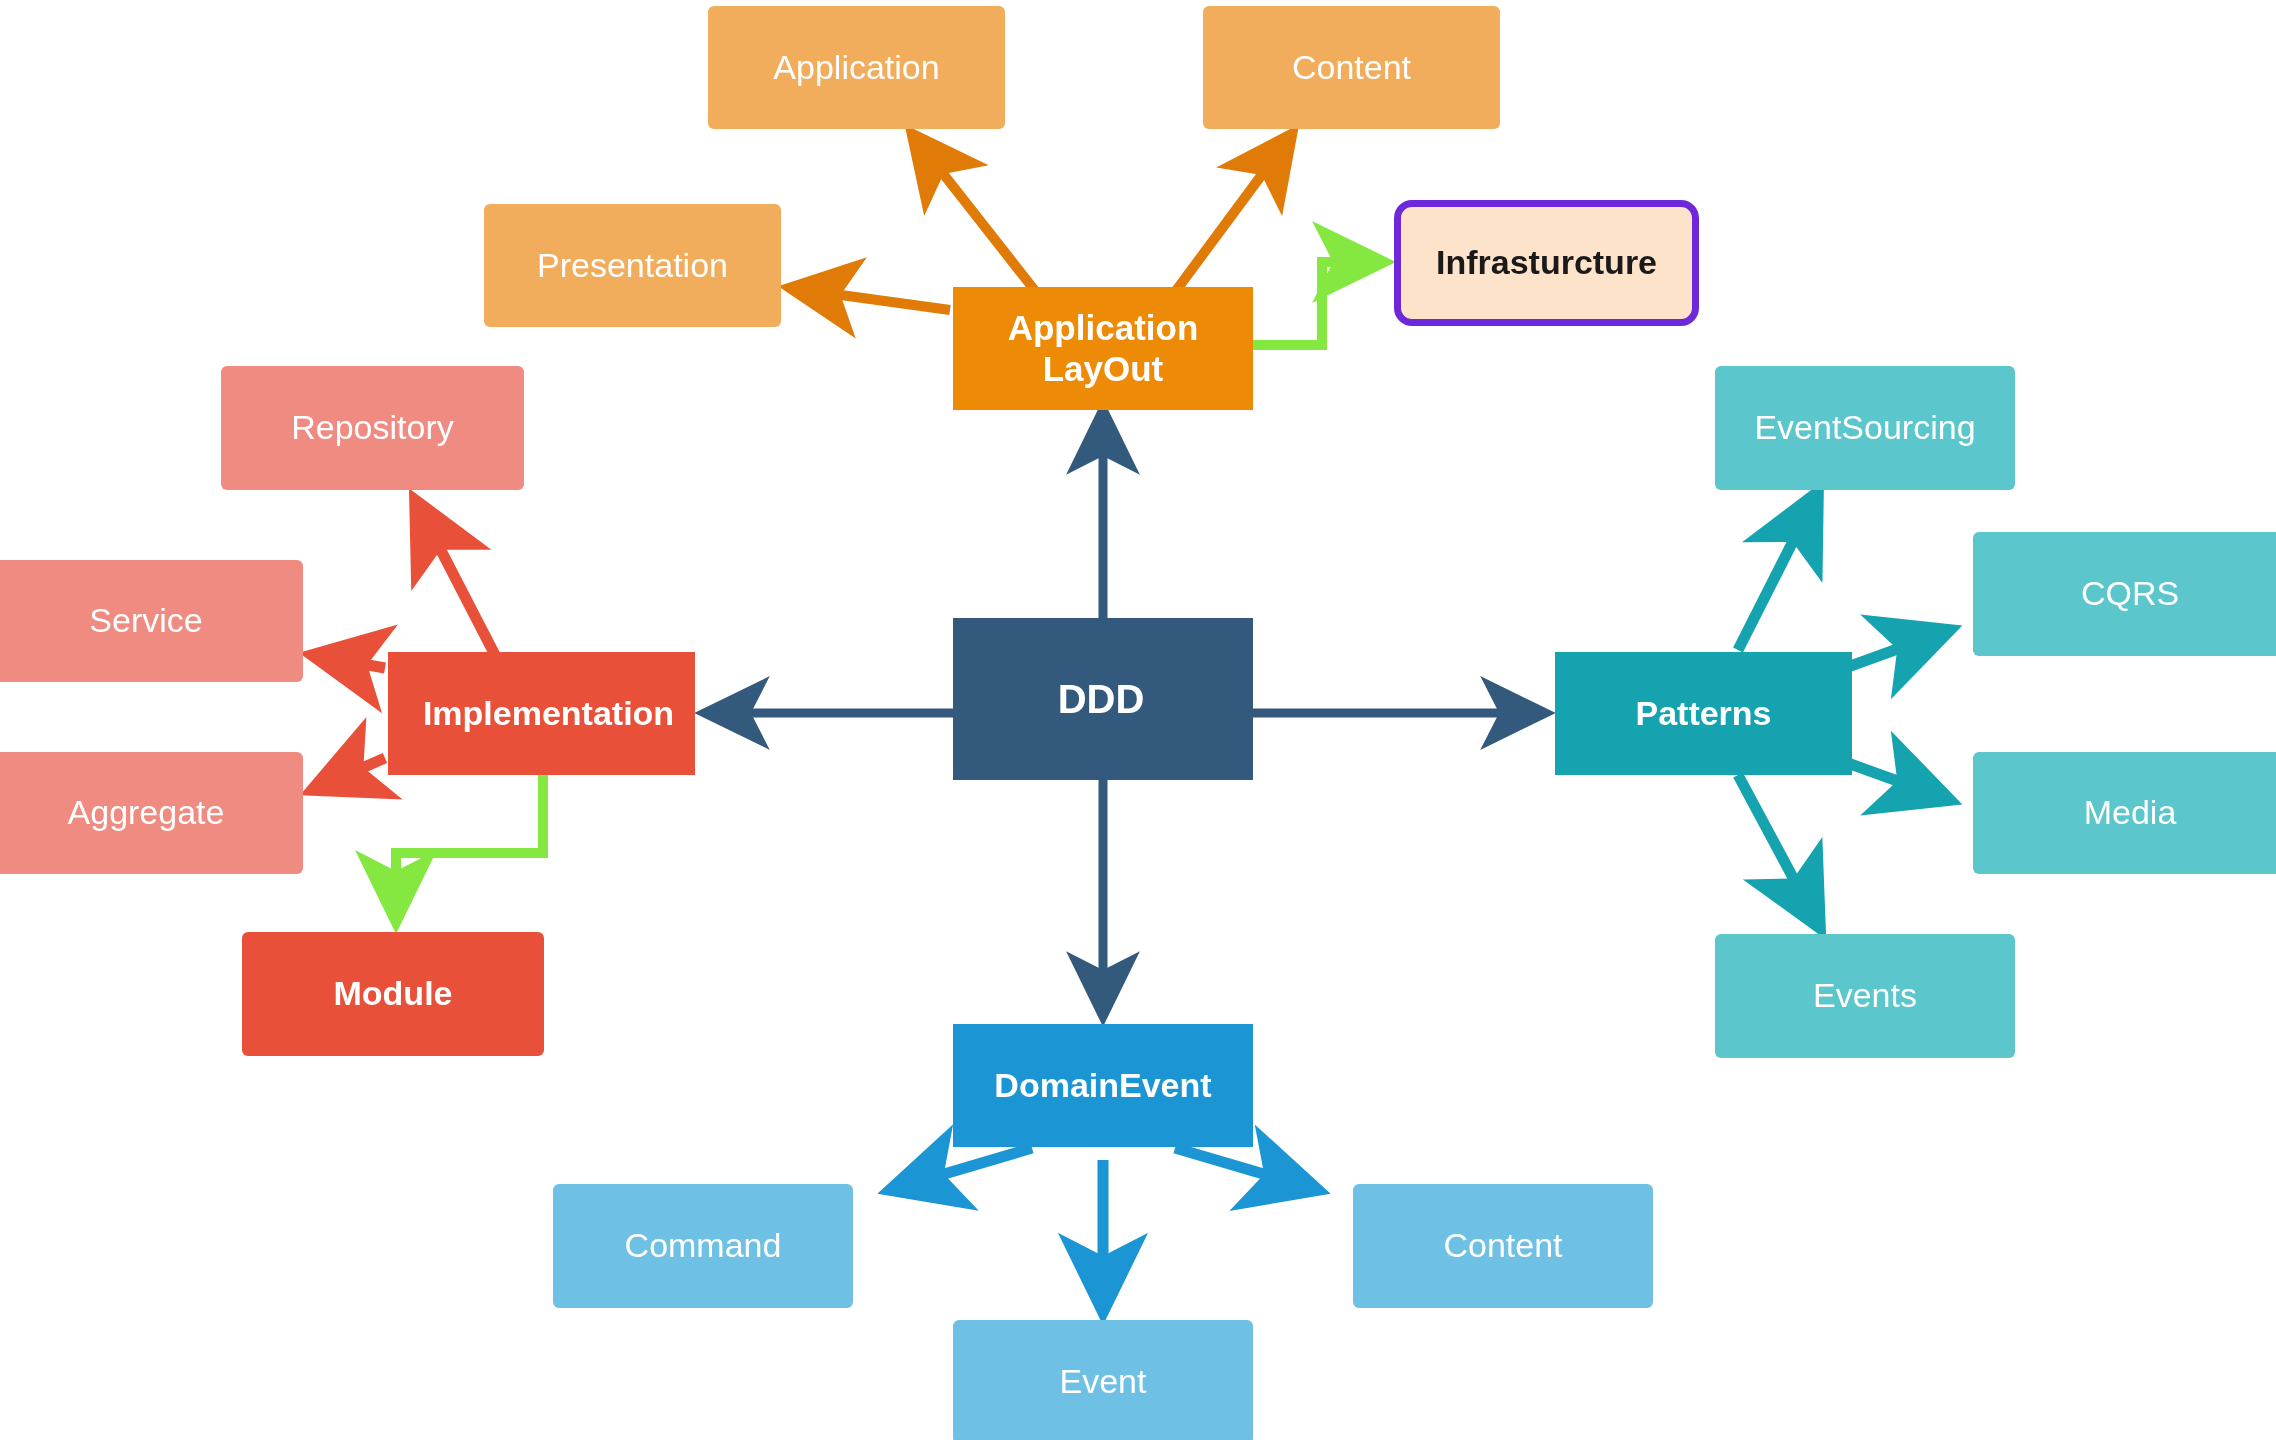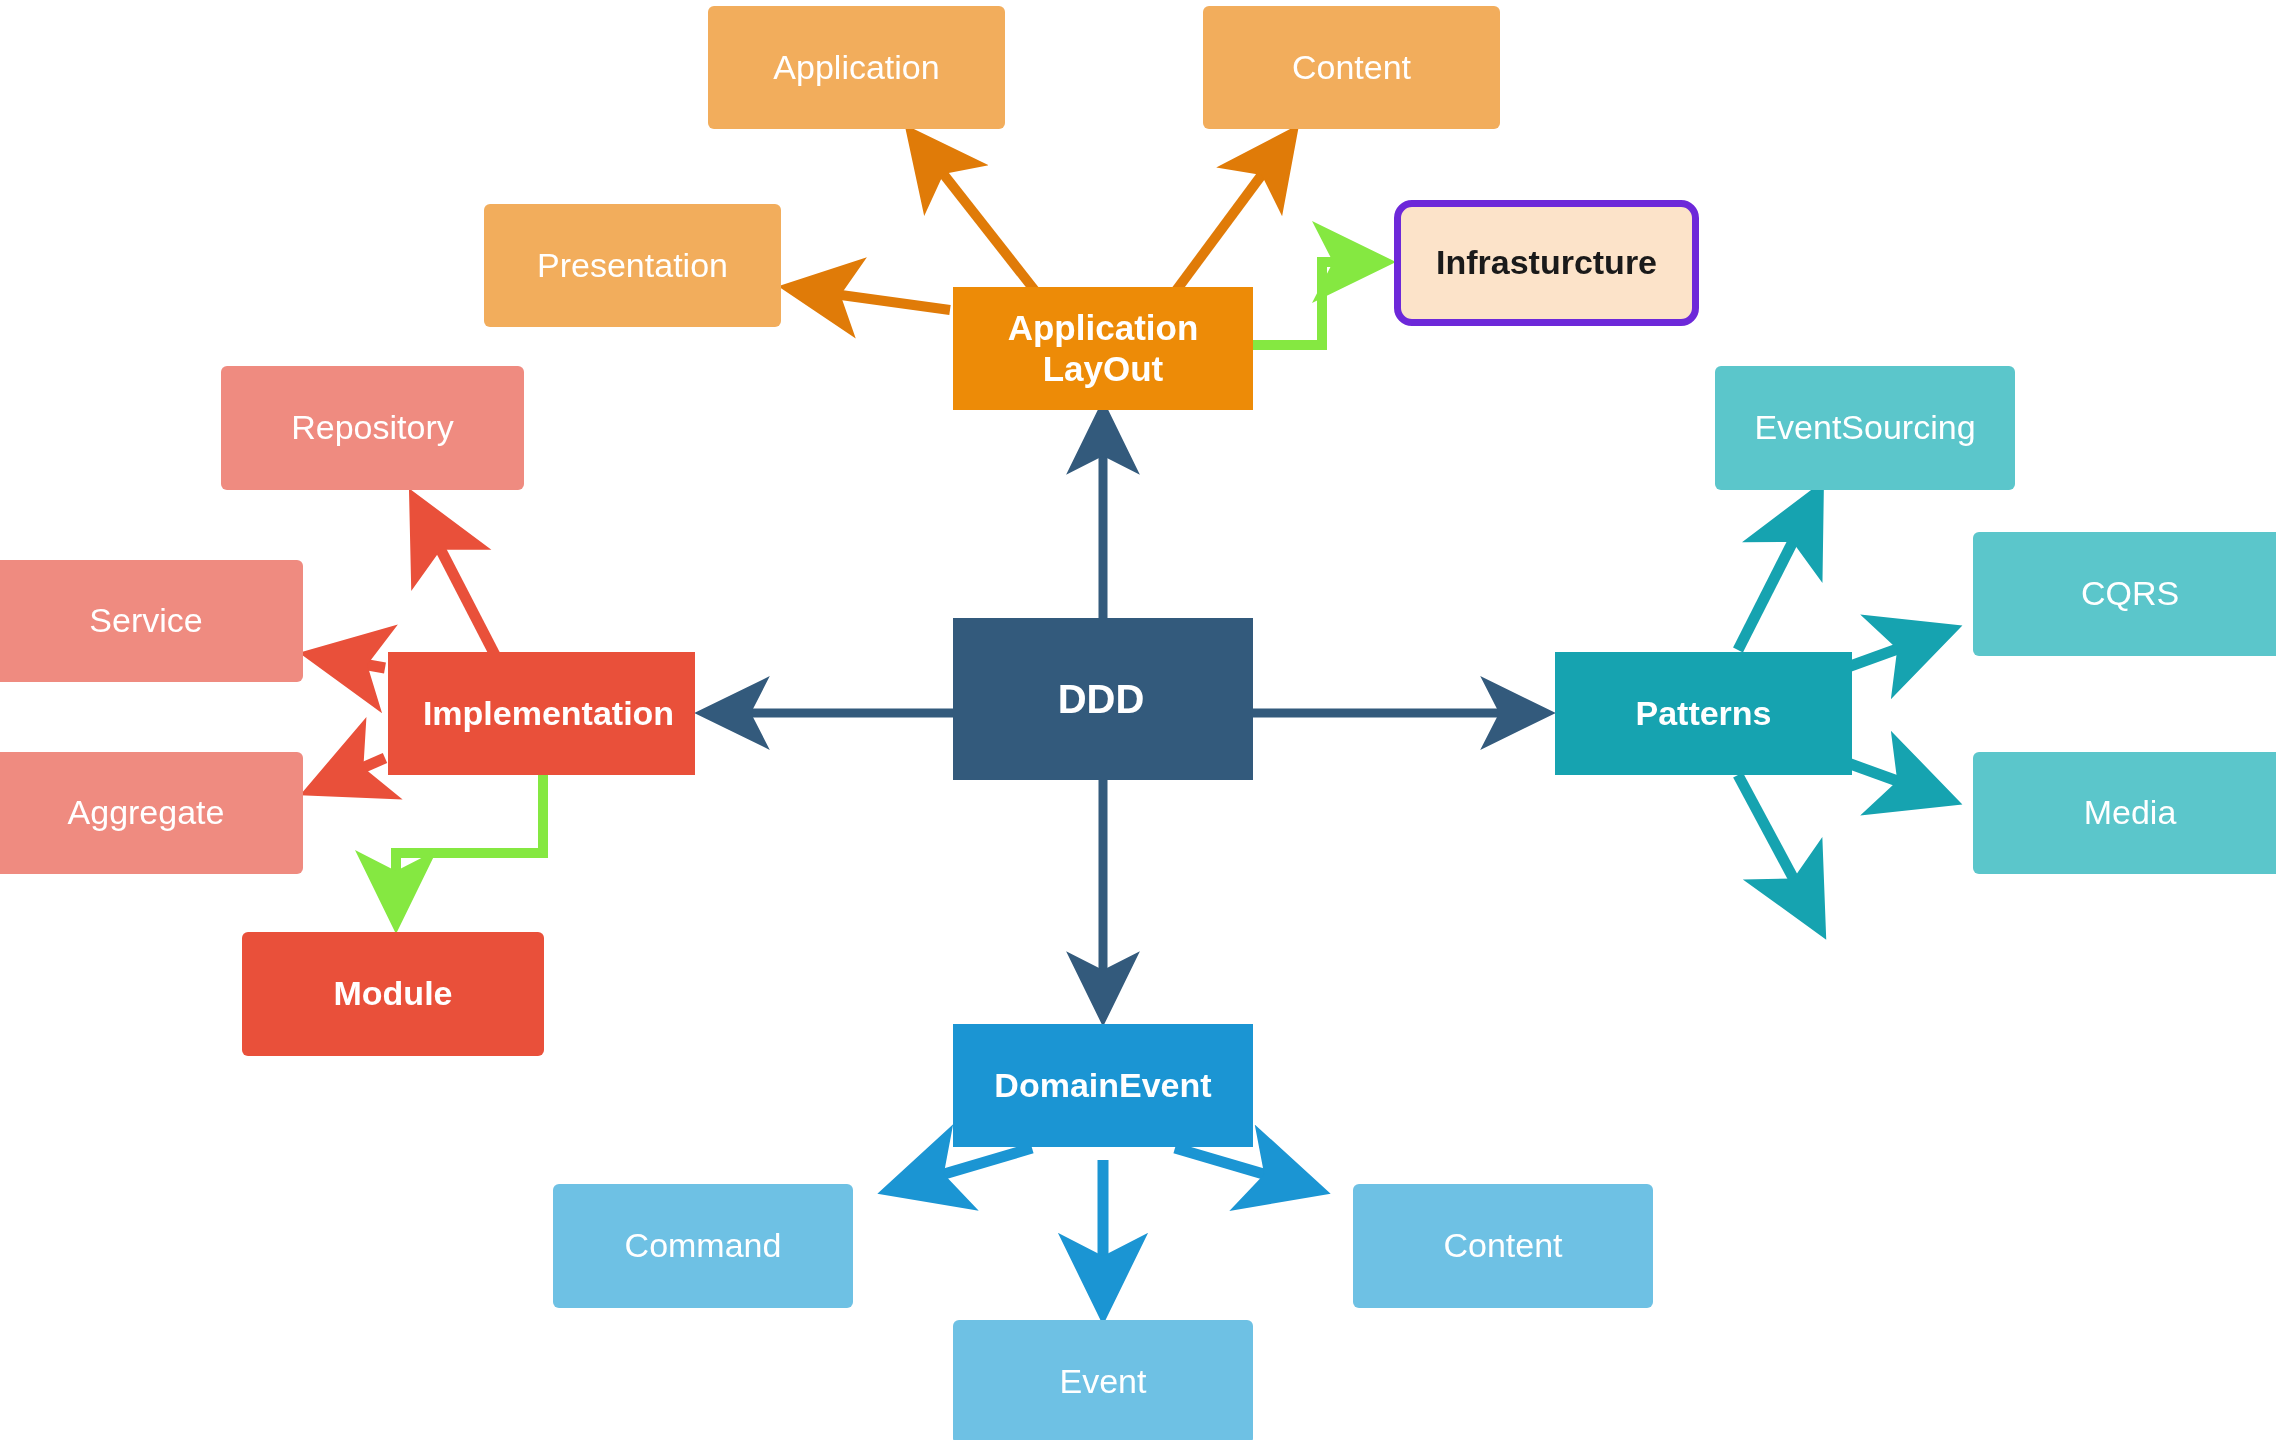--- a/index.html
+++ b/index.html
@@ -166,20 +166,23 @@
   </div>
 
   <div class="node" style="left:1973px; top:532px; width:314px; height:124px; background:#5bc6cb;">
     <span>CQRS</span>
   </div>
 
   <div class="node" style="left:1973px; top:752px; width:314px; height:122px; background:#5bc6cb;">
     <span>Media</span>
   </div>
 
+  <div class="node" style="left:1715px; top:934px; width:300px; height:124px; background:#5bc6cb;">
+    <span>Events</span>
+  </div>
 
   <div class="node hub bold" style="left:953px; top:1024px; width:300px; height:123px; background:#1b95d3;">
     <span>DomainEvent</span>
   </div>
 
   <div class="node" style="left:553px; top:1184px; width:300px; height:124px; background:#6ec1e4;">
     <span>Command</span>
   </div>
 
   <div class="node" style="left:953px; top:1320px; width:300px; height:124px; background:#6ec1e4;">

